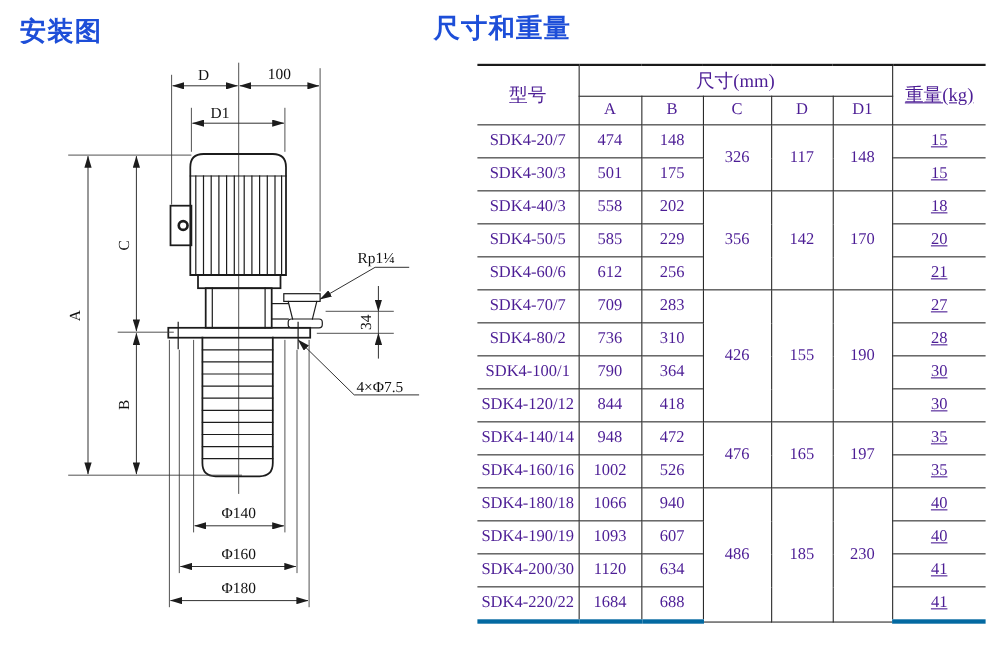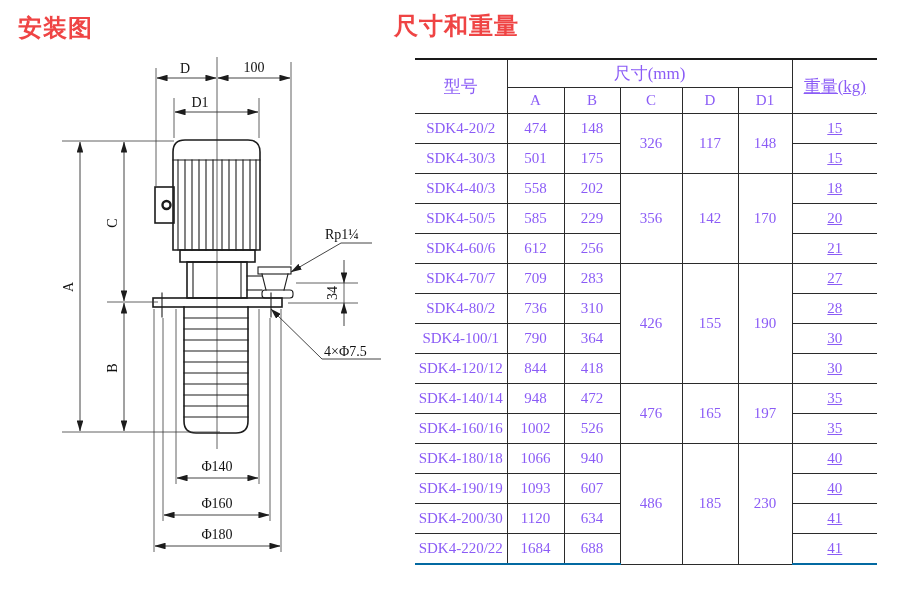--- a/index.html
+++ b/index.html
@@ -4,47 +4,47 @@
 <style>
   html,body{margin:0;padding:0;}
   body{
     width:900px;height:596px;position:relative;background:#fff;
     font-family:"Liberation Serif","DejaVu Serif",serif;color:#111;
     overflow:hidden;
   }
   .big-title{
     position:absolute;
     font-family:"DejaVu Sans","Liberation Sans",sans-serif;
-    font-weight:bold;font-size:24px;color:#ef4444;letter-spacing:1px;
+    font-weight:bold;font-size:24px;color:#1d4ed8;letter-spacing:1px;
     white-space:nowrap;
   }
   #t-diagram{left:18px;top:12px;}
   #t-table{left:394px;top:10px;}
 
   #diagram-svg{position:absolute;left:0;top:0;}
 
   
   .ol{stroke:#1c1c1c;stroke-width:1.6;fill:none;stroke-linecap:square;}
   .tl{stroke:#1c1c1c;stroke-width:1.1;fill:none;stroke-linecap:square;}
   .dl{stroke:#2f2f2f;stroke-width:0.9;fill:none;}
   .xl{stroke:#3a3a3a;stroke-width:0.8;fill:none;}
   .dim-text{font-family:"Liberation Serif","DejaVu Serif",serif;font-size:14px;fill:#111;}
 
   
   #dim-table{
-    position:absolute;left:415px;top:58px;width:462px;
-    border-collapse:collapse;table-layout:fixed;color:#8b5cf6;
+    position:absolute;left:434px;top:58px;width:462px;
+    border-collapse:collapse;table-layout:fixed;color:#4c1d95;
   }
   #dim-table th,#dim-table td{
     border:1px solid #2b2b2b;font-weight:normal;text-align:center;
     padding:0;height:29px;font-size:15px;overflow:hidden;white-space:nowrap;
   }
   #dim-table thead tr:first-child th{border-top:2px solid #1a1a1a;height:27px;}
   #dim-table thead tr:last-child th{height:25px;}
-  #dim-table tbody tr:last-child td{border-bottom:2px solid #0369a1;}
+  #dim-table tbody tr:last-child td{border-bottom:4px solid #0369a1;}
   #dim-table .c-model{border-left:none;}
   #dim-table .c-weight{border-right:none;text-decoration:underline;}
   #dim-table .cn{font-size:17px;}
 </style>
 </head>
 <body>
 
 <div class="big-title" id="t-diagram">安装图</div>
 <div class="big-title" id="t-table">尺寸和重量</div>
 
@@ -194,21 +194,21 @@
       <tr>
         <th>A</th>
         <th>B</th>
         <th>C</th>
         <th>D</th>
         <th>D1</th>
       </tr>
     </thead>
     <tbody>
       <tr>
-        <td class="c-model">SDK4-20/2</td>
+        <td class="c-model">SDK4-20/7</td>
         <td>474</td>
         <td>148</td>
         <td rowspan="2">326</td>
         <td rowspan="2">117</td>
         <td rowspan="2">148</td>
         <td class="c-weight">15</td>
       </tr>
       <tr>
         <td class="c-model">SDK4-30/3</td>
         <td>501</td>

